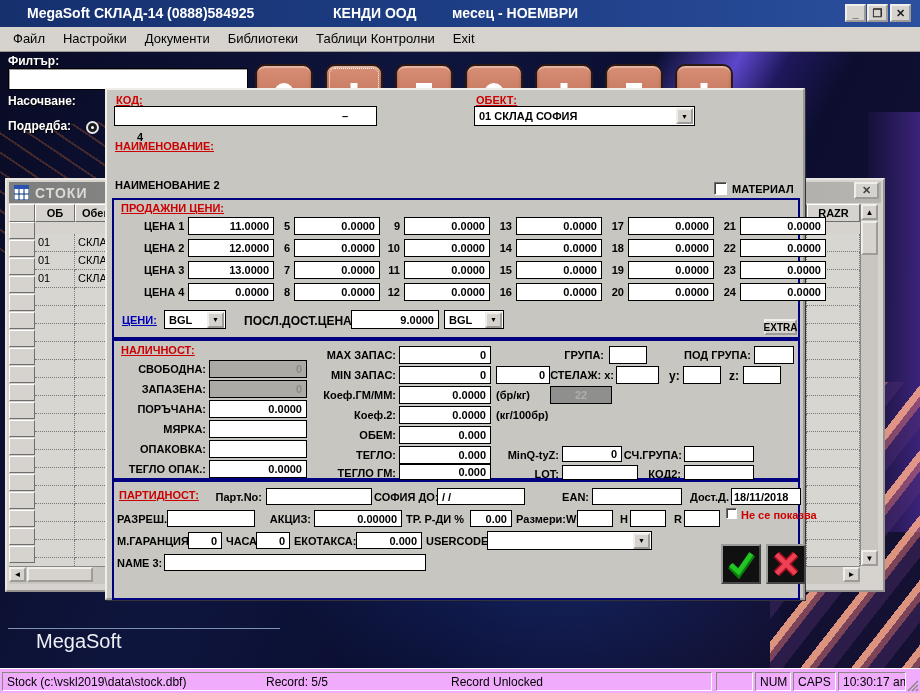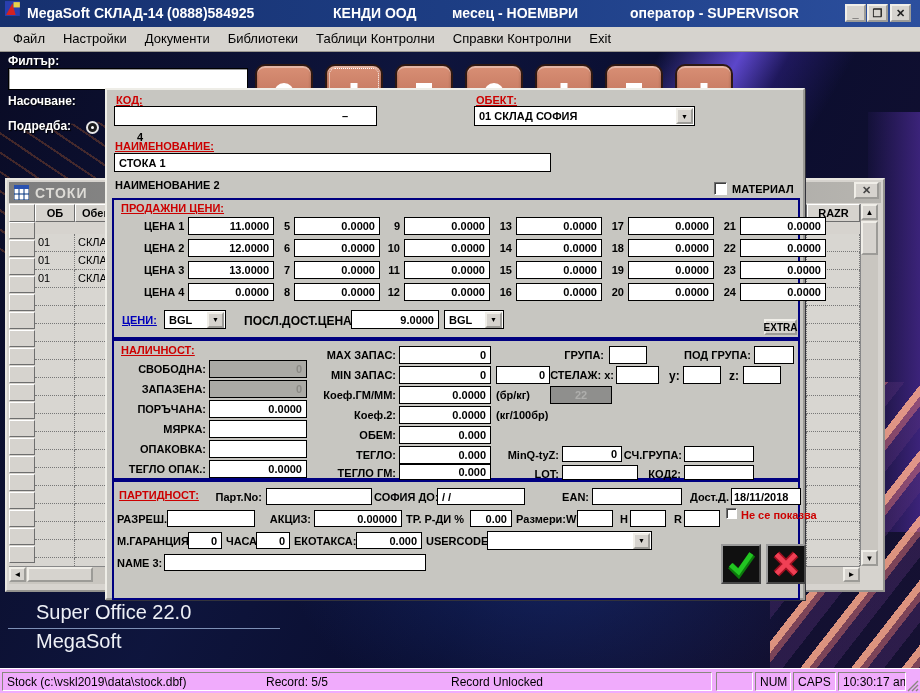--- a/index.html
+++ b/index.html
@@ -3,21 +3,21 @@
 <meta charset="utf-8">
 <style>
   * { margin:0; padding:0; box-sizing:border-box; }
   html,body { width:920px; height:693px; overflow:hidden; }
   body { font-family:"Liberation Sans", sans-serif; }
   #root { position:relative; width:920px; height:693px; background:#06060e; overflow:hidden; }
 
   
   .titlebar { position:absolute; left:0; top:0; width:920px; height:43px;
     background:linear-gradient(to right,#16306e,#1e3f86 55%,#2c4f9e);
-    display:flex; align-items:flex-start; color:#fff; }
+    display:flex; align-items:flex-end; color:#fff; }
   .titlebar .app-icon { width:17px; height:17px; margin:0 6px 0 5px; }
   .titlebar .tspan { font-weight:bold; font-size:14px; white-space:nowrap; position:absolute; top:5px; }
   .winbtn { position:absolute; top:4px; width:21px; height:18px; background:#d6d3ce;
     border:2px outset #f0eee8; font-size:11px; font-weight:bold; color:#222;
     display:flex; align-items:center; justify-content:center; }
 
   .menubar { position:absolute; left:0; top:27px; width:920px; height:25px; background:#d6d3ce;
     border-bottom:1px solid #9a978f; display:flex; align-items:center; padding-left:4px; }
   .menuitem { font-size:13px; color:#000; padding:0 9px; line-height:24px; white-space:nowrap; }
 
@@ -131,33 +131,31 @@
 
   <div class="titlebar">
     <svg class="app-icon" viewBox="0 0 16 16">
       <rect x="0" y="1" width="14" height="14" fill="#2a3fb0"></rect>
       <path d="M1 14 L7 3 L10 14 Z" fill="#d42222"></path>
       <rect x="8" y="2" width="6" height="5" fill="#e8d24a"></rect>
     </svg>
     <span class="tspan" style="left:27px">MegaSoft СКЛАД-14 (0888)584925</span>
     <span class="tspan" style="left:333px">КЕНДИ ООД</span>
     <span class="tspan" style="left:452px">месец - НОЕМВРИ</span>
-    <span class="tspan" style="left:630px">оператор - SUPERVISOR</span>
     <div class="winbtn" style="left:845px">_</div>
     <div class="winbtn" style="left:867px">❐</div>
     <div class="winbtn" style="left:890px">✕</div>
   </div>
 
   <div class="menubar" id="menu-bar">
       <span class="menuitem">Файл</span>
       <span class="menuitem">Настройки</span>
       <span class="menuitem">Документи</span>
       <span class="menuitem">Библиотеки</span>
       <span class="menuitem">Таблици Контролни</span>
-      <span class="menuitem">Справки Контролни</span>
       <span class="menuitem">Exit</span>
     </div>
 
   <div class="mdi">
     <div class="streak orange-left"></div>
     <div class="streak purple-top"></div>
     <div class="streak blue-glow"></div>
     <div class="streak purple-right"></div>
     <div class="streak pink-right"></div>
 
@@ -331,43 +329,39 @@
         <div class="sthumb" style="left:0; top:17px; width:17px; height:34px"></div>
         <div class="sbtn" style="left:0; bottom:0; width:17px; height:16px">▼</div>
       </div>
       <div class="hscroll">
         <div class="sbtn" style="left:0; top:0; width:17px; height:15px">◄</div>
         <div class="sthumb" style="left:18px; top:0; width:66px; height:15px"></div>
         <div class="sbtn" style="right:0; top:0; width:17px; height:15px">►</div>
       </div>
     </div>
 
-    <div class="brand1">Super Office 22.0</div>
     <div class="brandline"></div>
     <div class="brand2">MegaSoft</div>
   </div>
 
   <div id="dialog">
 
     <span class="lbl red" style="left:9px; top:4px">КОД:</span>
     <div class="fld" style="left:7px; top:16px; width:263px; height:20px; justify-content:flex-end">
       <span style="margin-right:24px">–</span>
     </div>
     <span class="lbl" style="left:30px; top:41px">4</span>
 
     <span class="lbl red" style="left:369px; top:4px">ОБЕКТ:</span>
     <div class="combo" style="left:367px; top:16px; width:221px">
       <span class="val">01 СКЛАД СОФИЯ</span>
       <span class="cbtn">▼</span>
     </div>
 
     <span class="lbl red" style="left:8px; top:50px">НАИМЕНОВАНИЕ:</span>
-    <div class="fld" style="left:7px; top:63px; width:437px; height:19px">
-      <span>СТОКА 1</span>
-    </div>
 
     <span class="lbl" style="left:8px; top:89px">НАИМЕНОВАНИЕ 2</span>
 
     <div class="chk" style="left:607px; top:92px"></div>
     <span class="lbl" style="left:625px; top:93px">МАТЕРИАЛ</span>
 
     <div class="navybox" style="top:108px; height:141px">
       <span class="lbl red" style="left:7px; top:2px">ПРОДАЖНИ ЦЕНИ:</span>
       <div id="price-grid">
           <div class="price-row">

